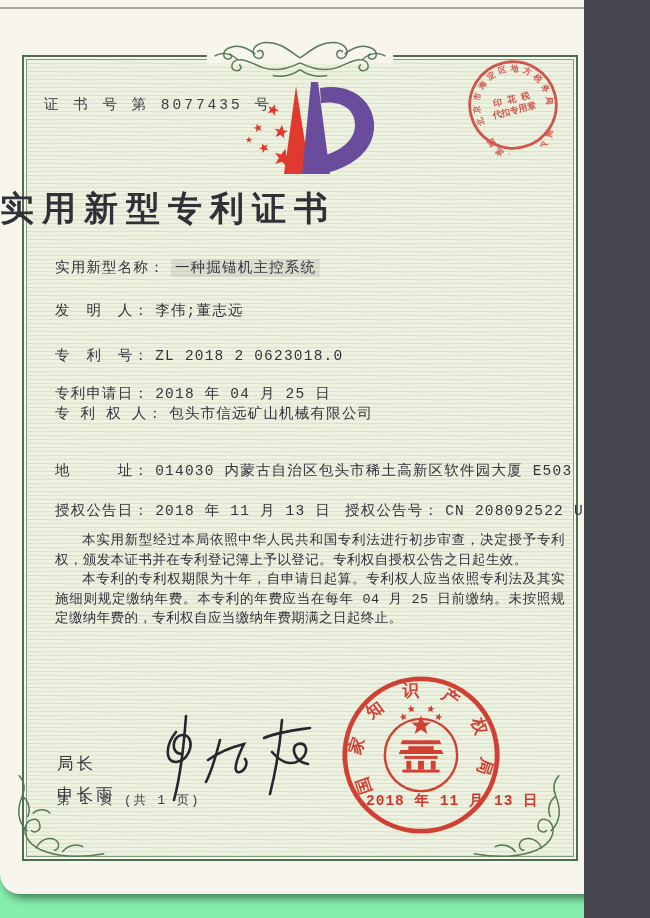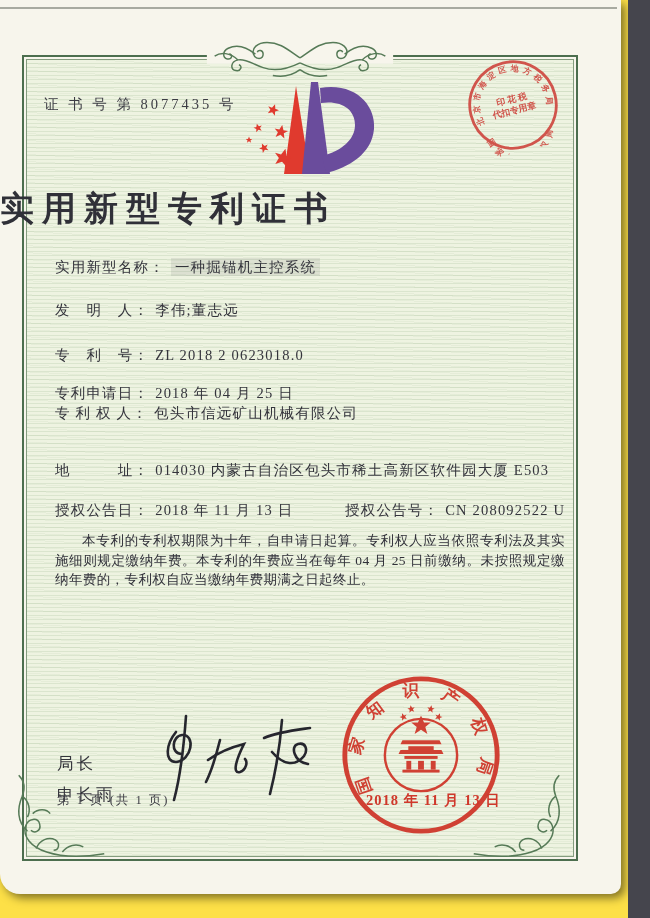--- a/index.html
+++ b/index.html
@@ -1,17 +1,17 @@
 <!DOCTYPE html>
 <html><head>
 <meta charset="utf-8">
 <style>
   html,body{margin:0;padding:0;background:#45454d;}
-  .stage{position:relative;width:628px;height:918px;background:#fde047;overflow:hidden;
-         font-family:Liberation Serif, serif;color:#35353c;}
+  .stage{position:relative;width:584px;height:918px;background:#86efac;overflow:hidden;
+         font-family:Liberation Mono, monospace;color:#35353c;}
   .paper{position:absolute;left:0;top:0;width:621px;height:894px;background:#f7f5ec;
          border-radius:0 0 10px 20px;box-shadow:4px 4px 10px rgba(0,0,0,.5);}
   .topline{position:absolute;left:0;top:7px;width:617px;height:2px;background:#676c62;opacity:.55;}
   .frame{position:absolute;left:22px;top:55px;width:556px;height:806px;border:2.5px solid #4c6e4e;box-sizing:border-box;}
   .frame-inner{position:absolute;left:2px;top:2px;right:2px;bottom:2px;border:1px solid #849c7e;
         background-color:#eef3e1;
         background-image:repeating-linear-gradient(0deg, rgba(122,160,110,.17) 0px, rgba(122,160,110,.17) 1px, transparent 1px, transparent 4px),
                          repeating-linear-gradient(3deg, rgba(122,160,110,.08) 0px, rgba(122,160,110,.08) 1px, transparent 1px, transparent 7px);}
   .abs{position:absolute;}
   .certno{left:44px;top:95px;font-size:14.5px;letter-spacing:3px;color:#3c3c44;}
@@ -137,20 +137,21 @@
   </div>
 
   <div class="frow" style="top:501px;width:510px">
     <span class="lbl">授权公告日：</span><span>2018 年 11 月 13 日</span>
     <span class="grantno">
       <span class="lbl">授权公告号：</span><span>CN 208092522 U</span>
     </span>
   </div>
 
   <div class="bodytext">
+    <p>本实用新型经过本局依照中华人民共和国专利法进行初步审查，决定授予专利权，颁发本证书并在专利登记簿上予以登记。专利权自授权公告之日起生效。</p>
     <p>本专利的专利权期限为十年，自申请日起算。专利权人应当依照专利法及其实施细则规定缴纳年费。本专利的年费应当在每年 04 月 25 日前缴纳。未按照规定缴纳年费的，专利权自应当缴纳年费期满之日起终止。</p>
   </div>
 
   <div class="abs sign-title">局长</div>
   <div class="abs sign-name">申长雨</div>
 
   <svg class="abs sigsvg" width="180" height="100" viewBox="0 0 180 100">
     <g fill="none" stroke="#26262e" stroke-width="2.6" stroke-linecap="round">
       <path d="M28,22 C18,34 16,52 28,52 C44,51 48,24 34,25 C24,26 22,44 34,44"></path>
       <path d="M38,6 C36,34 33,64 26,90"></path>

